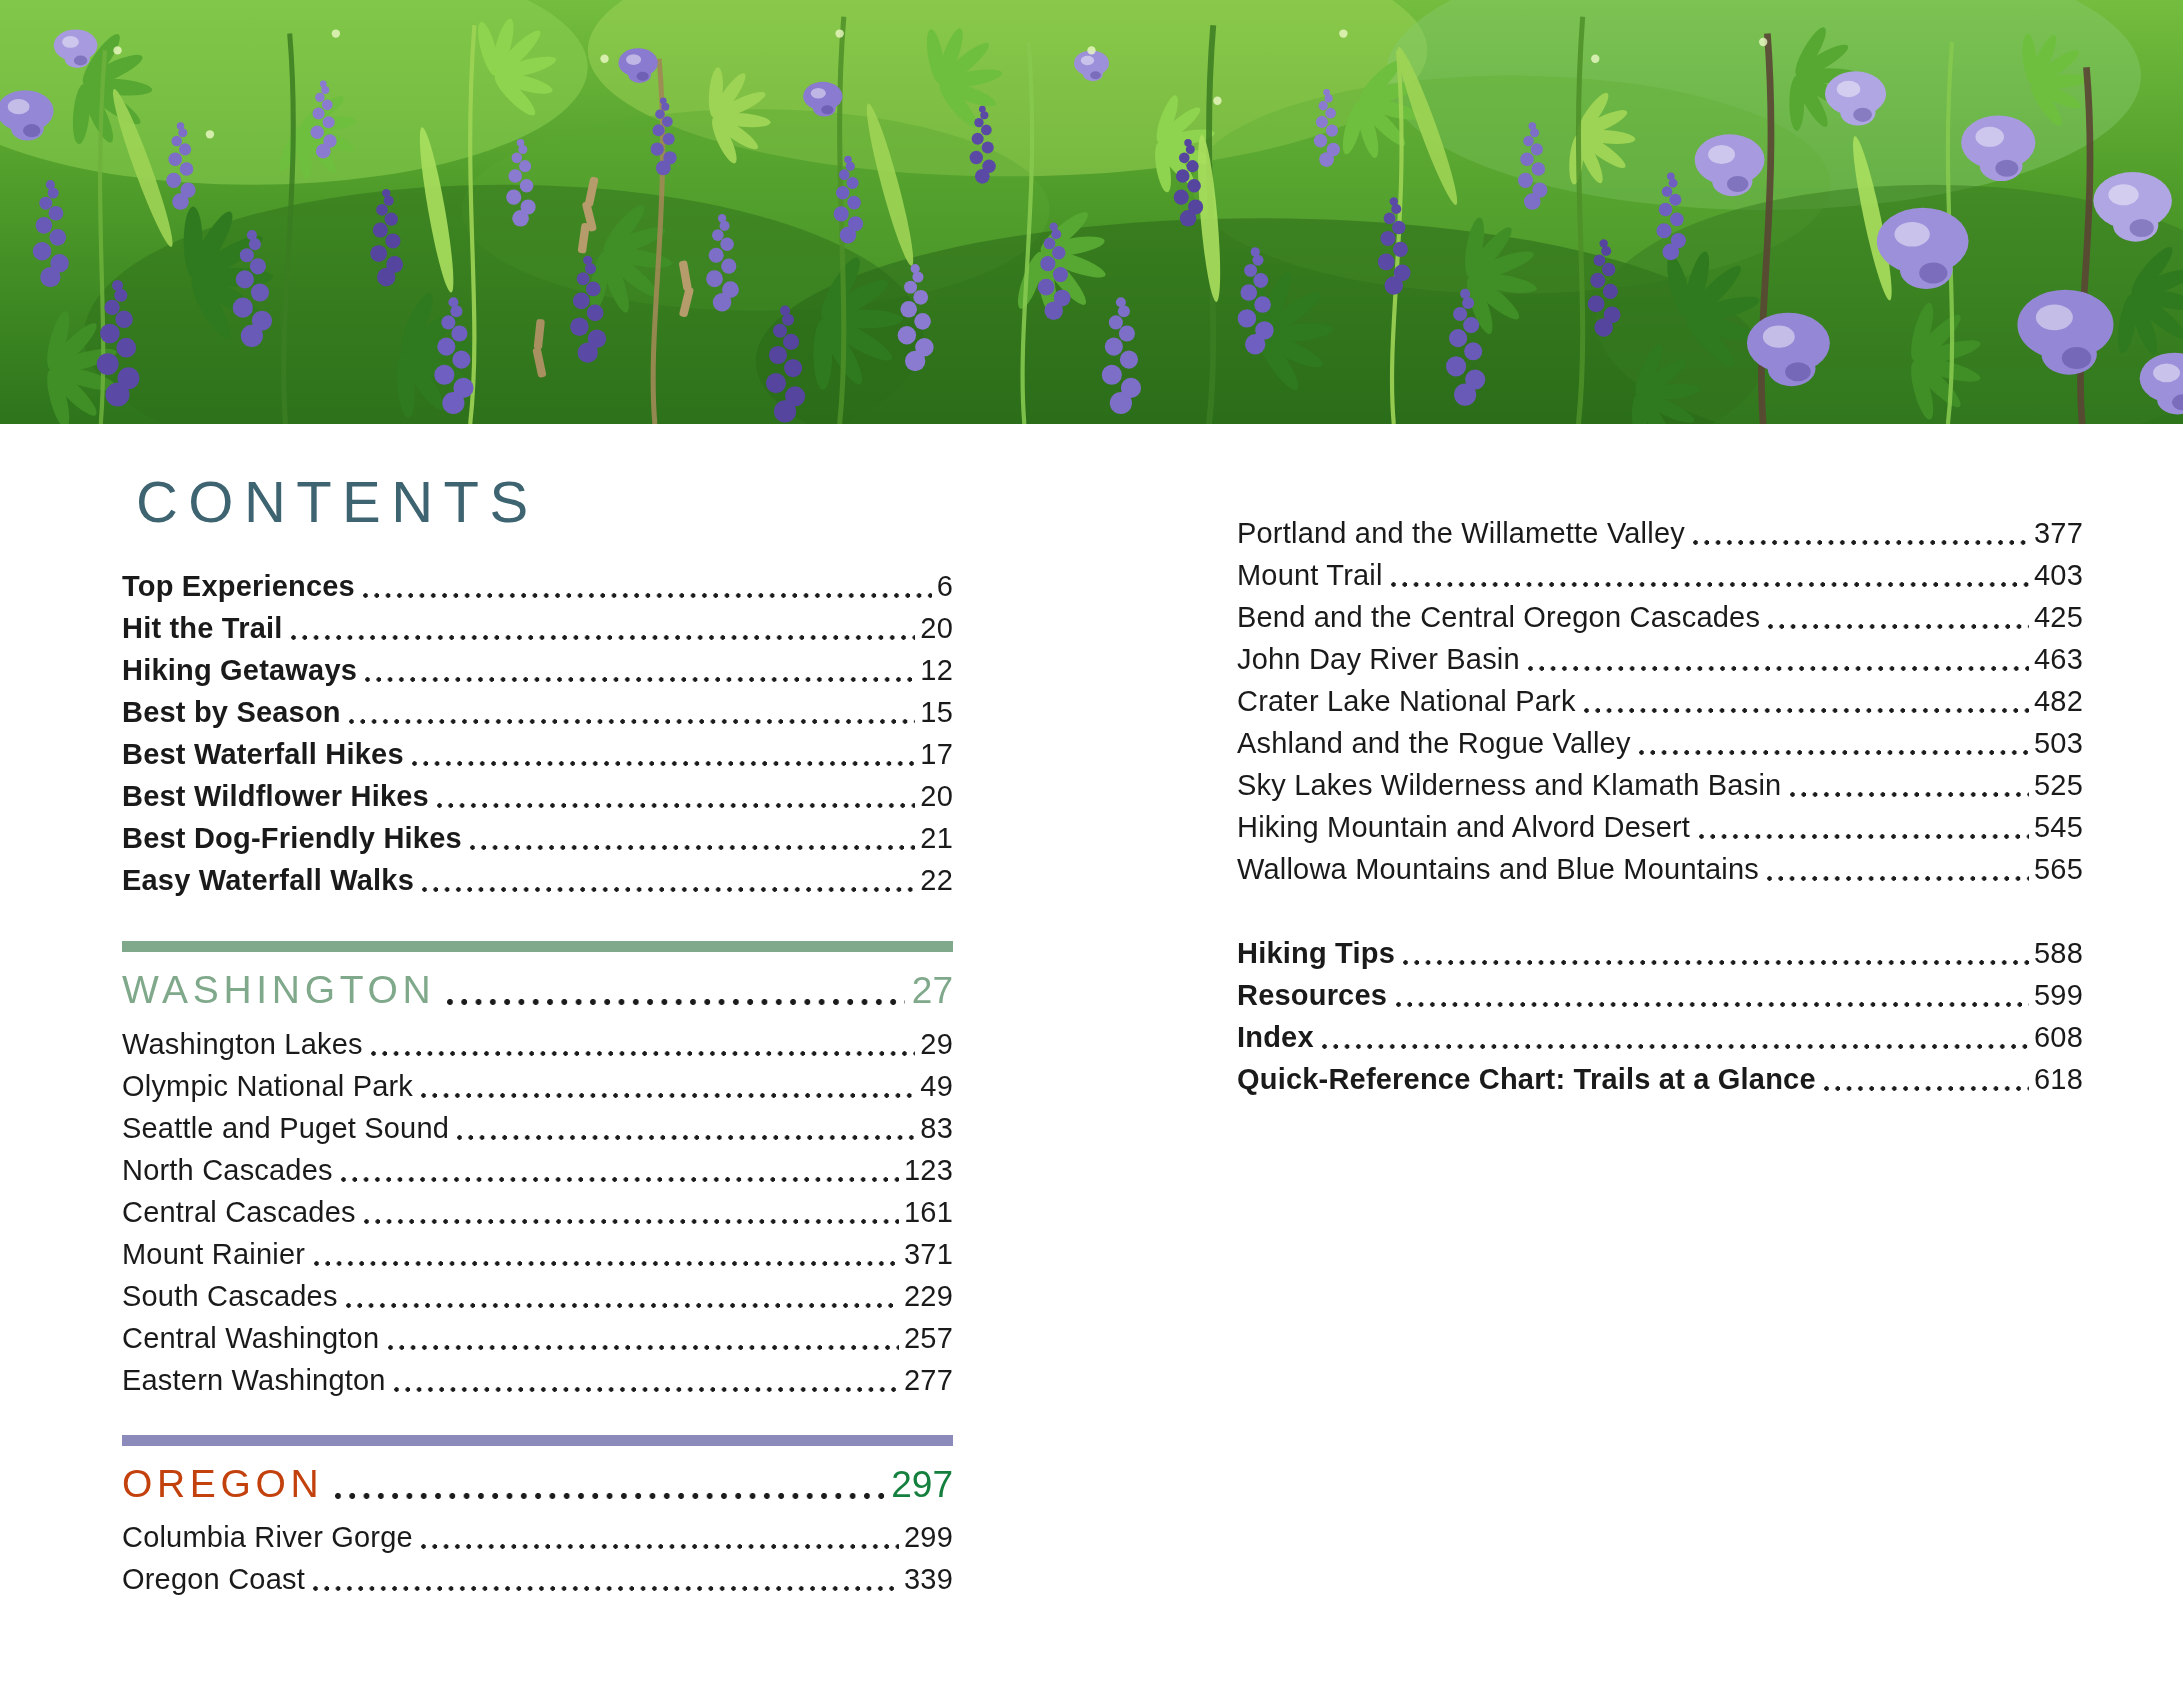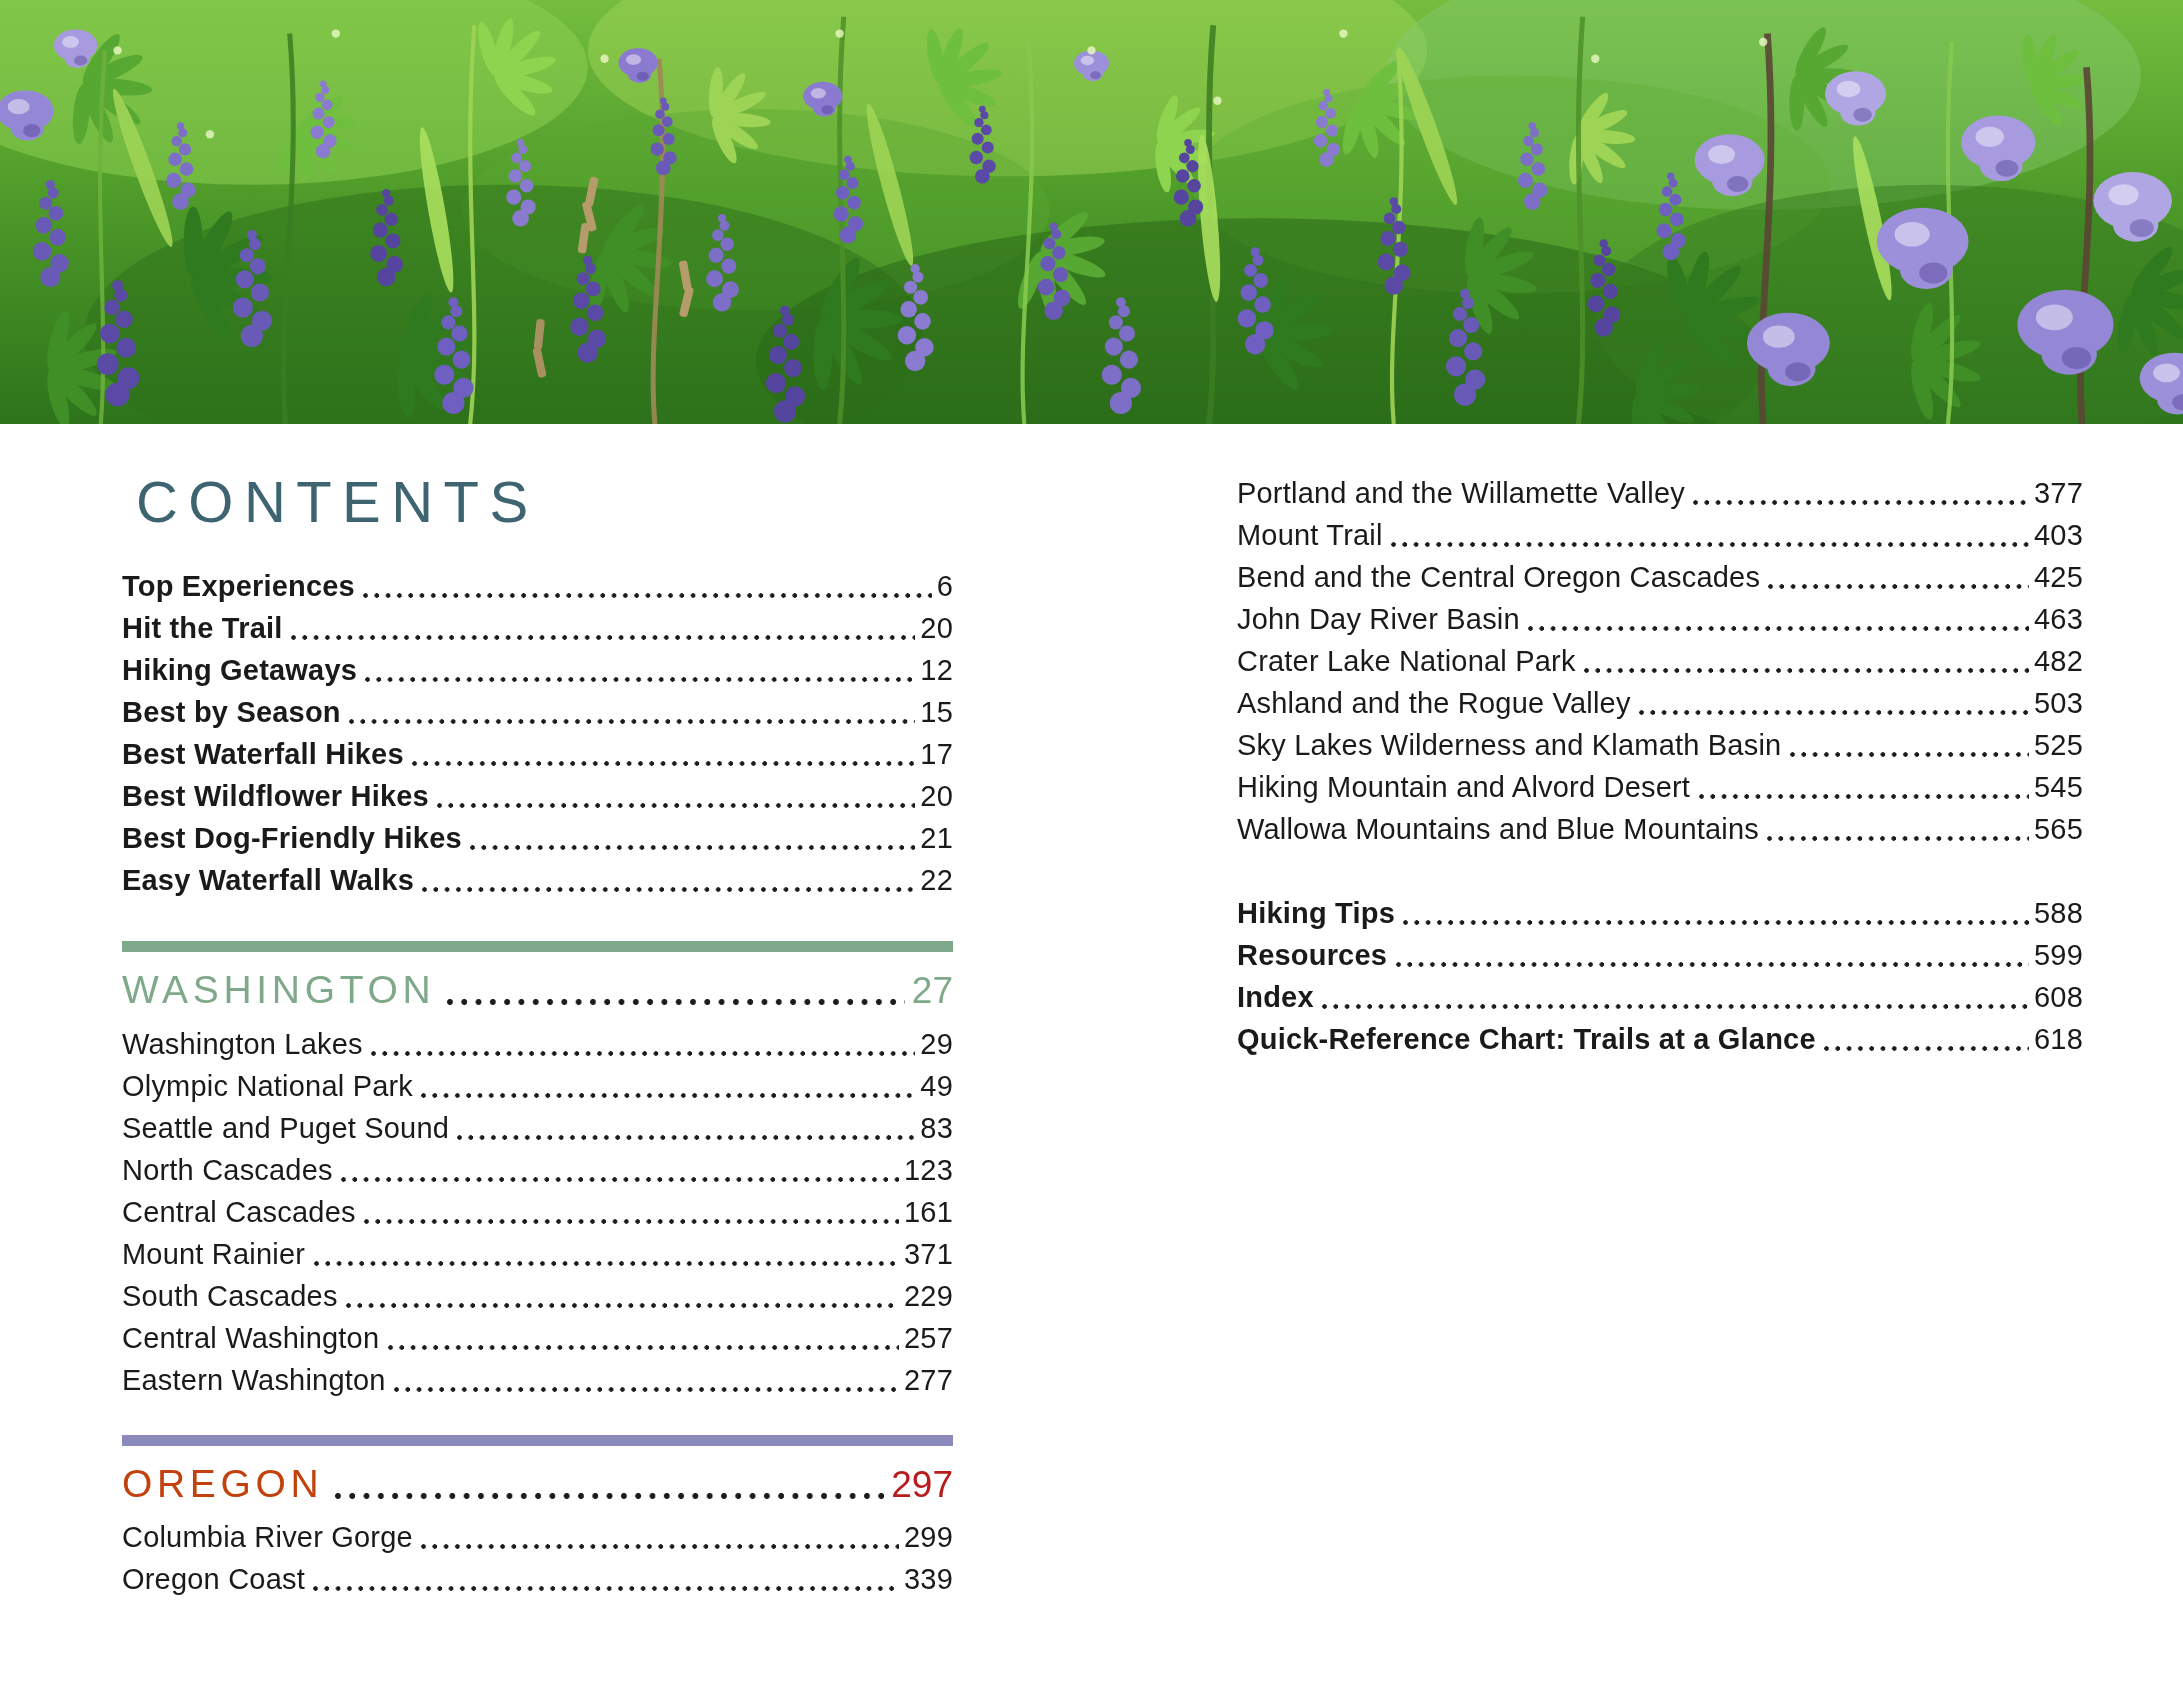--- a/index.html
+++ b/index.html
@@ -15,21 +15,21 @@
   .hero {
     position:absolute; top:0; left:0;
     width:2183px; height:424px;
     overflow:hidden;
   }
   .hero svg { display:block; width:100%; height:100%; }
 
   
   .col { position:absolute; top:424px; }
   .col-left  { left:122px;  width:831px; }
-  .col-right { left:1237px; width:846px; padding-top:48px; }
+  .col-right { left:1237px; width:846px; padding-top:48px;margin-top:40px; }
 
   
   .title {
     margin-top:49px;
     font-size:58px;
     font-weight:500;
     letter-spacing:0.18em;
     line-height:1.0;
     color:#3d6470;
     white-space:nowrap;
@@ -342,21 +342,21 @@
             <span class="num">277</span>
           </div>
         </div>
     </div>
 
     <div id="sec-oregon" class="section">
       <div class="section-bar" style="background: rgb(140, 137, 187);"></div>
       <div class="sec-row">
         <span class="sec-label" style="color: #c2410c;">OREGON</span>
         <span class="dots"></span>
-        <span class="sec-num" style="color: #b91c1c;">297</span>
+        <span class="sec-num" style="color: #15803d;">297</span>
       </div>
       <div id="or-chapters-left" class="toc-list">
           <div class="toc-row">
             <span class="label">Columbia River Gorge</span>
             <span class="dots"></span>
             <span class="num">299</span>
           </div>
           <div class="toc-row">
             <span class="label">Oregon Coast</span>
             <span class="dots"></span>

